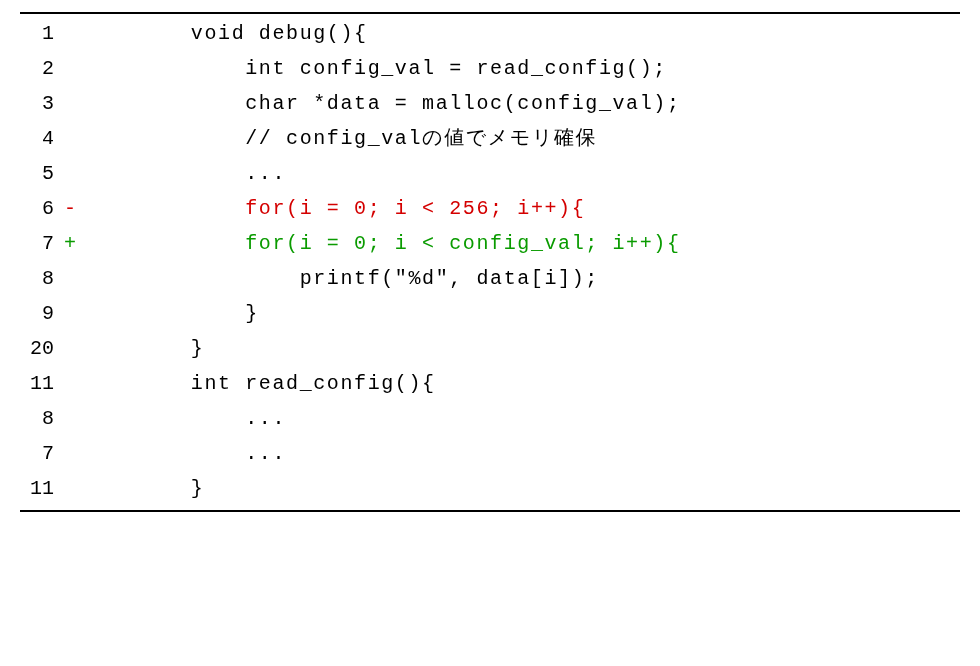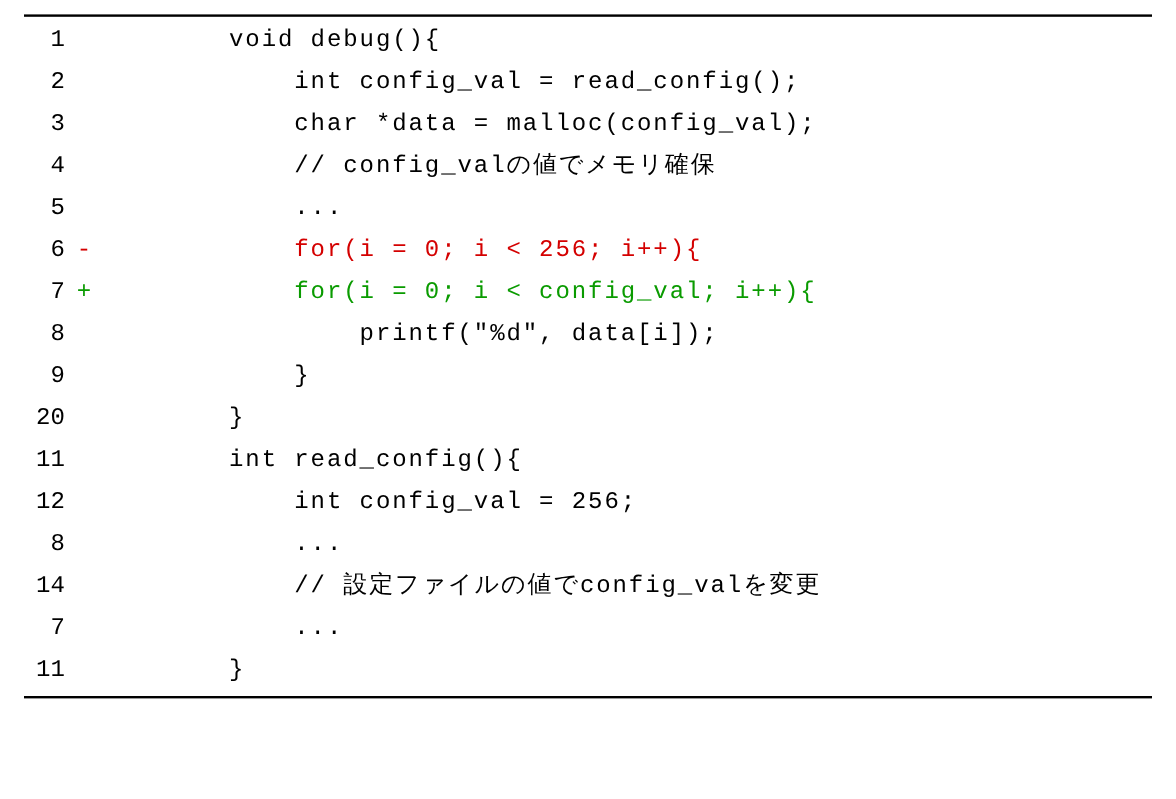--- a/index.html
+++ b/index.html
@@ -52,18 +52,16 @@
     <div class="row"><span class="lineno">2</span><span class="diff "></span><span class="code "><span class="indent-pad">            </span>int config_val = read_config();</span></div>
     <div class="row"><span class="lineno">3</span><span class="diff "></span><span class="code "><span class="indent-pad">            </span>char *data = malloc(config_val);</span></div>
     <div class="row"><span class="lineno">4</span><span class="diff "></span><span class="code "><span class="indent-pad">            </span>// config_valの値でメモリ確保</span></div>
     <div class="row"><span class="lineno">5</span><span class="diff "></span><span class="code "><span class="indent-pad">            </span>...</span></div>
     <div class="row"><span class="lineno">6</span><span class="diff minus">-</span><span class="code minus"><span class="indent-pad">            </span>for(i = 0; i &lt; 256; i++){</span></div>
     <div class="row"><span class="lineno">7</span><span class="diff plus">+</span><span class="code plus"><span class="indent-pad">            </span>for(i = 0; i &lt; config_val; i++){</span></div>
     <div class="row"><span class="lineno">8</span><span class="diff "></span><span class="code "><span class="indent-pad">                </span>printf("%d", data[i]);</span></div>
     <div class="row"><span class="lineno">9</span><span class="diff "></span><span class="code "><span class="indent-pad">            </span>}</span></div>
     <div class="row"><span class="lineno">20</span><span class="diff "></span><span class="code "><span class="indent-pad">        </span>}</span></div>
     <div class="row"><span class="lineno">11</span><span class="diff "></span><span class="code "><span class="indent-pad">        </span>int read_config(){</span></div>
-    <div class="row"><span class="lineno">12</span><span class="diff "></span><span class="code "><span class="indent-pad">            </span>int config_val = 256;</span></div>
     <div class="row"><span class="lineno">8</span><span class="diff "></span><span class="code "><span class="indent-pad">            </span>...</span></div>
-    <div class="row"><span class="lineno">14</span><span class="diff "></span><span class="code "><span class="indent-pad">            </span>// 設定ファイルの値でconfig_valを変更</span></div>
     <div class="row"><span class="lineno">7</span><span class="diff "></span><span class="code "><span class="indent-pad">            </span>...</span></div>
     <div class="row"><span class="lineno">11</span><span class="diff "></span><span class="code "><span class="indent-pad">        </span>}</span></div>
   </div>
 
 </body></html>

